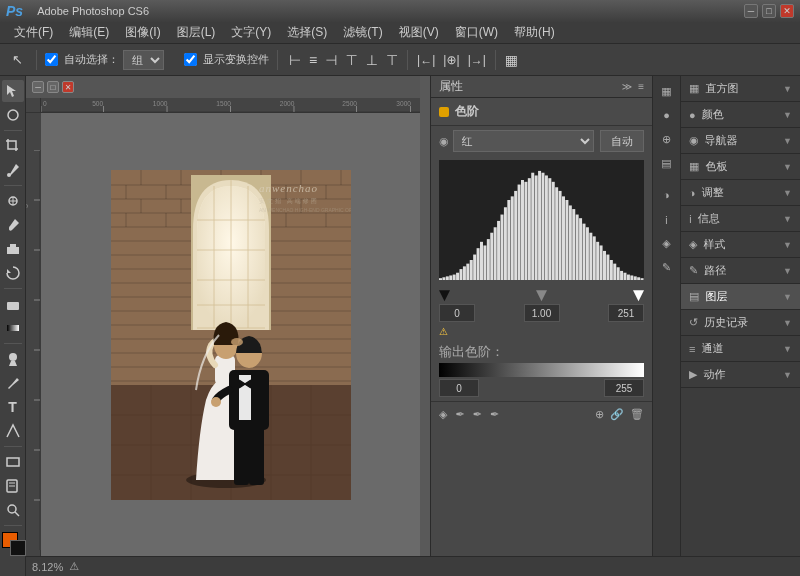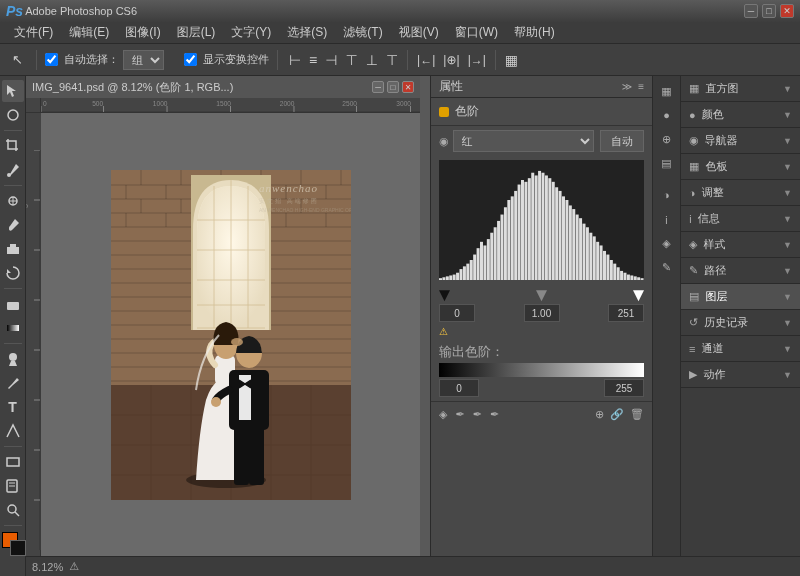--- a/index.html
+++ b/index.html
@@ -18,21 +18,21 @@
       height: 22px;
       background: linear-gradient(to bottom, #5a5a5a, #3d3d3d);
       display: flex;
       align-items: center;
       padding: 0 6px;
       justify-content: space-between;
     }
     #title-bar .title-left {
       display: flex;
       align-items: center;
-      gap: 2px;
+      gap: 14px;
     }
     #title-bar .ps-logo {
       color: #4d9fe0;
       font-weight: bold;
       font-size: 14px;
       font-style: italic;
     }
     #title-bar .title-text {
       color: #ccc;
       font-size: 11px;
@@ -279,21 +279,21 @@
       background: #4a4a4a;
       display: flex;
       align-items: center;
       padding: 0 8px;
       gap: 6px;
       border-bottom: 1px solid #333;
     }
     .levels-title {
       font-size: 12px;
       color: #ccc;
-      font-weight: normal;
+      font-weight: bold;
     }
 
     .levels-row {
       display: flex;
       align-items: center;
       padding: 4px 8px;
       gap: 6px;
     }
     .levels-label {
       font-size: 11px;
@@ -626,21 +626,20 @@
     <div style="position:relative;width:24px;height:24px;margin:2px auto;">
       <div class="fg-color"></div>
       <div class="bg-color"></div>
     </div>
   </div>
 
   <div id="canvas-area">
 
     <div id="doc-window">
       <div id="doc-titlebar">
-        <span class="doc-title">IMG_9641.psd @ 8.12% (色阶 1, RGB...)</span>
         <div class="doc-btns">
           <div class="doc-btn">─</div>
           <div class="doc-btn">□</div>
           <div class="doc-btn close">✕</div>
         </div>
       </div>
 
       <div id="ruler-top">
         <div style="width:15px;height:15px;background:#444;border-right:1px solid #333;flex-shrink:0;"></div>
         <div style="position:relative;flex:1;height:15px;overflow:hidden;">

